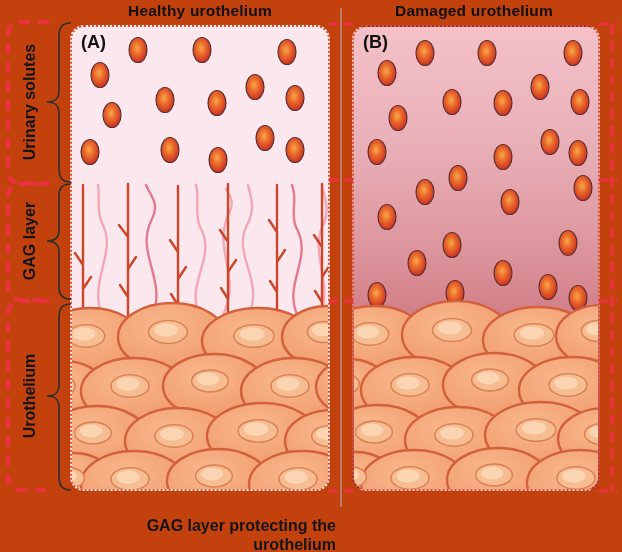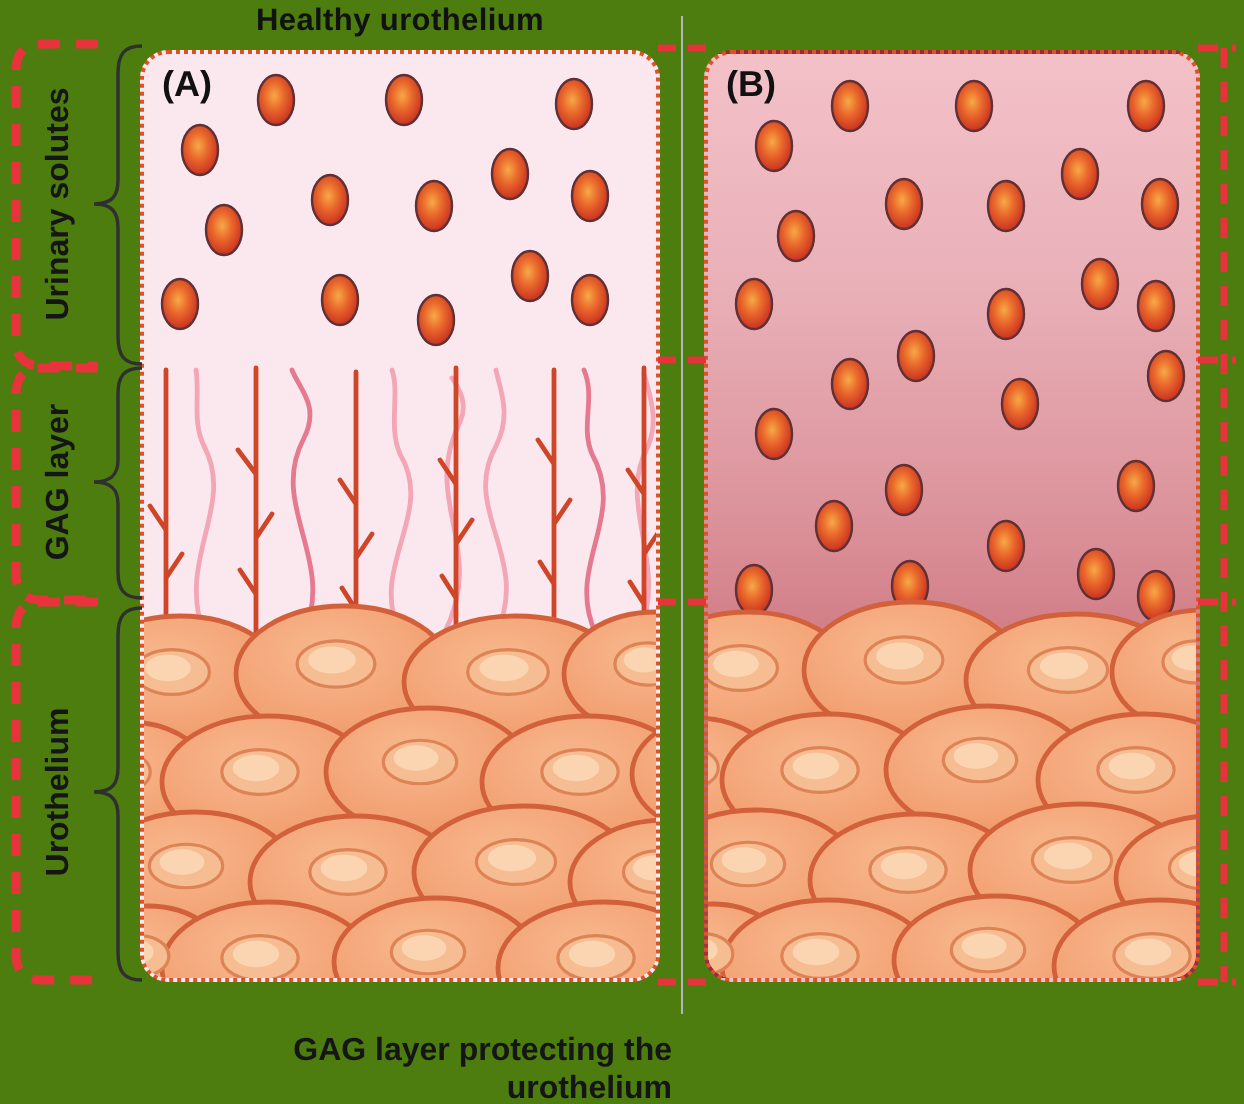--- a/index.html
+++ b/index.html
@@ -1,16 +1,16 @@
 <!DOCTYPE html>
 <html><head>
 <meta charset="utf-8">
 <style>
   html,body{margin:0;padding:0;background:#ffffff;}
-  .figure{position:relative;width:622px;height:552px;background:#4d7c0f;
+  .figure{position:relative;width:622px;height:552px;background:#c2410c;
           font-family:"Liberation Sans",sans-serif;overflow:hidden;}
   .title{position:absolute;top:2px;font-weight:bold;font-size:15.5px;color:#111;text-align:center;letter-spacing:.2px;}
   .title-a{left:70px;width:260px;}
   .title-b{left:348px;width:252px;}
   .panel{position:absolute;top:25px;height:462px;border:2px dotted #dd5329;border-radius:14px;overflow:hidden;}
   .panel-a{left:70px;width:256px;background:#fbe8ef;}
   .panel-b{left:352px;width:244px;
            background:linear-gradient(180deg,#f4c1c8 0%,#e9b0b8 25%,#dd959d 48%,#cd767f 68%,#b84c58 88%,#962c39 100%);}
   .panel-label{position:absolute;top:5px;left:9px;font-weight:bold;font-size:18px;color:#111;z-index:3;}
   .panel-art{position:absolute;left:0;top:0;}
@@ -23,20 +23,21 @@
   .caption-a{left:64px;width:272px;}
   .caption-b{left:346px;width:264px;}
   .overlay{position:absolute;left:0;top:0;pointer-events:none;z-index:4;}
 </style>
 </head>
 <body>
 
 <div class="figure">
 
   <div class="title title-a">Healthy urothelium</div>
+  <div class="title title-b">Damaged urothelium</div>
 
   <div class="side-label side-label-1">Urinary solutes</div>
   <div class="side-label side-label-2">GAG layer</div>
   <div class="side-label side-label-3">Urothelium</div>
 
   <div class="panel panel-a">
     <div class="panel-label">(A)</div>
     <svg class="panel-art" width="256" height="462" viewBox="0 0 256 462">
       <defs>
         <radialGradient id="soluteGrad-a" cx="0.45" cy="0.42" r="0.75">

